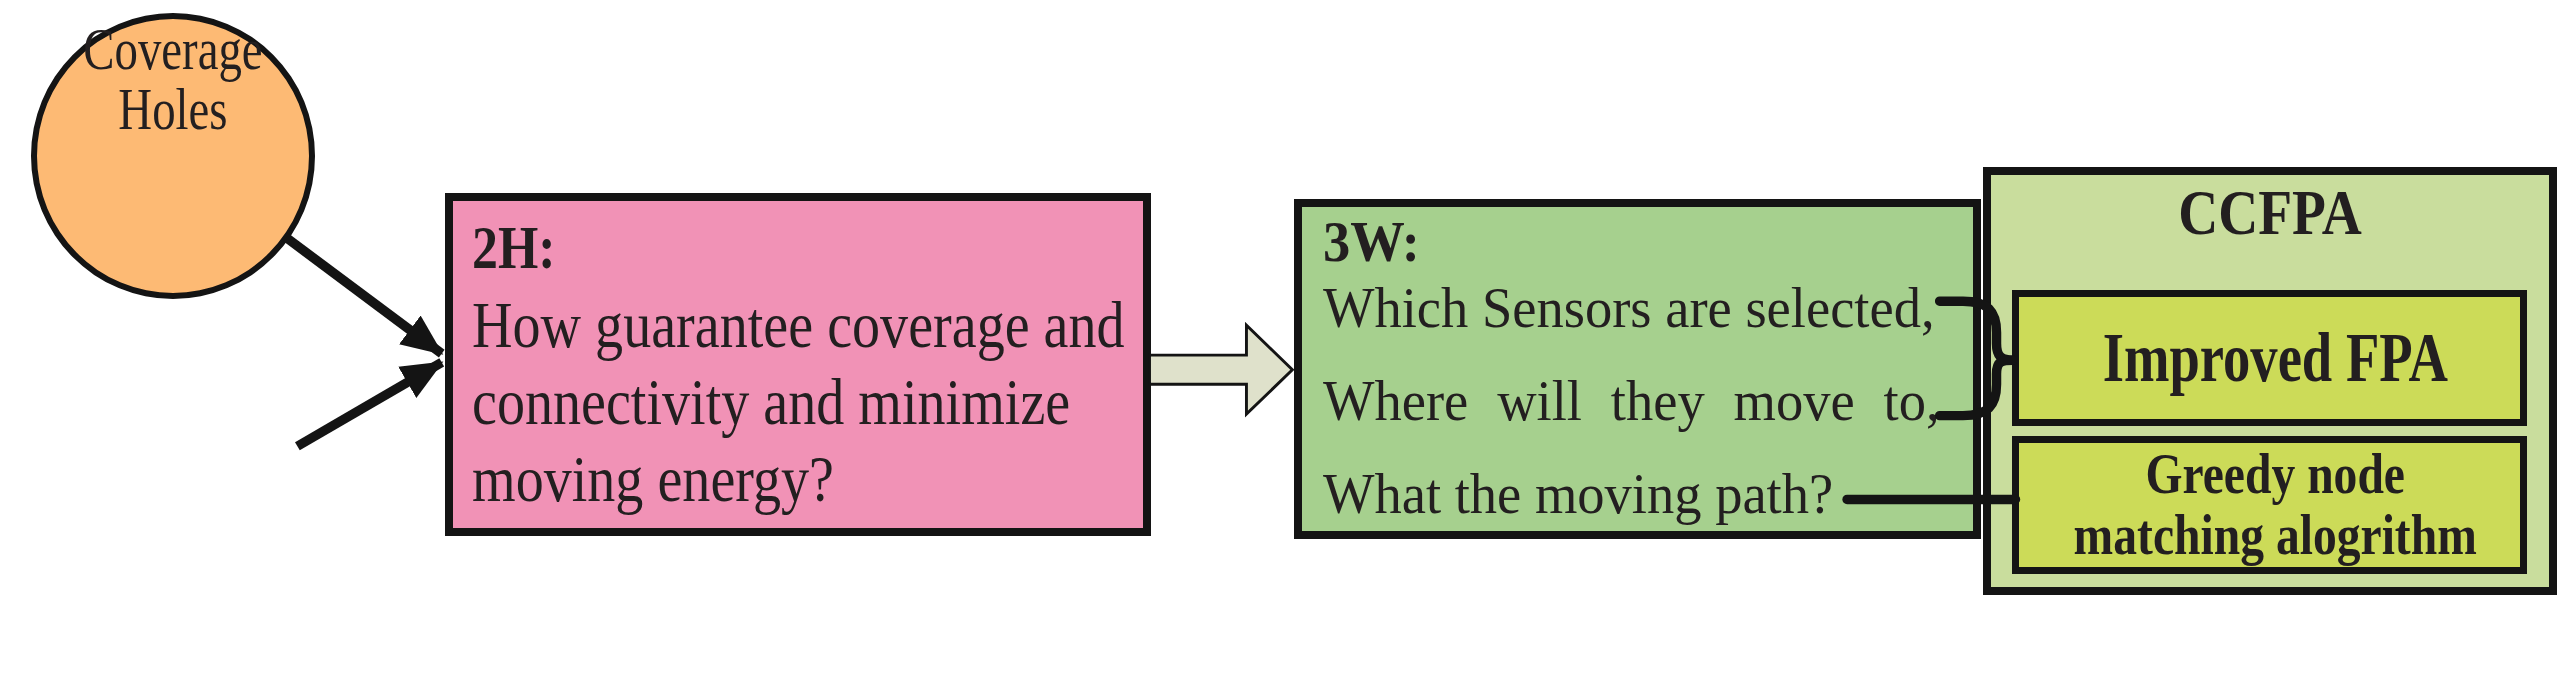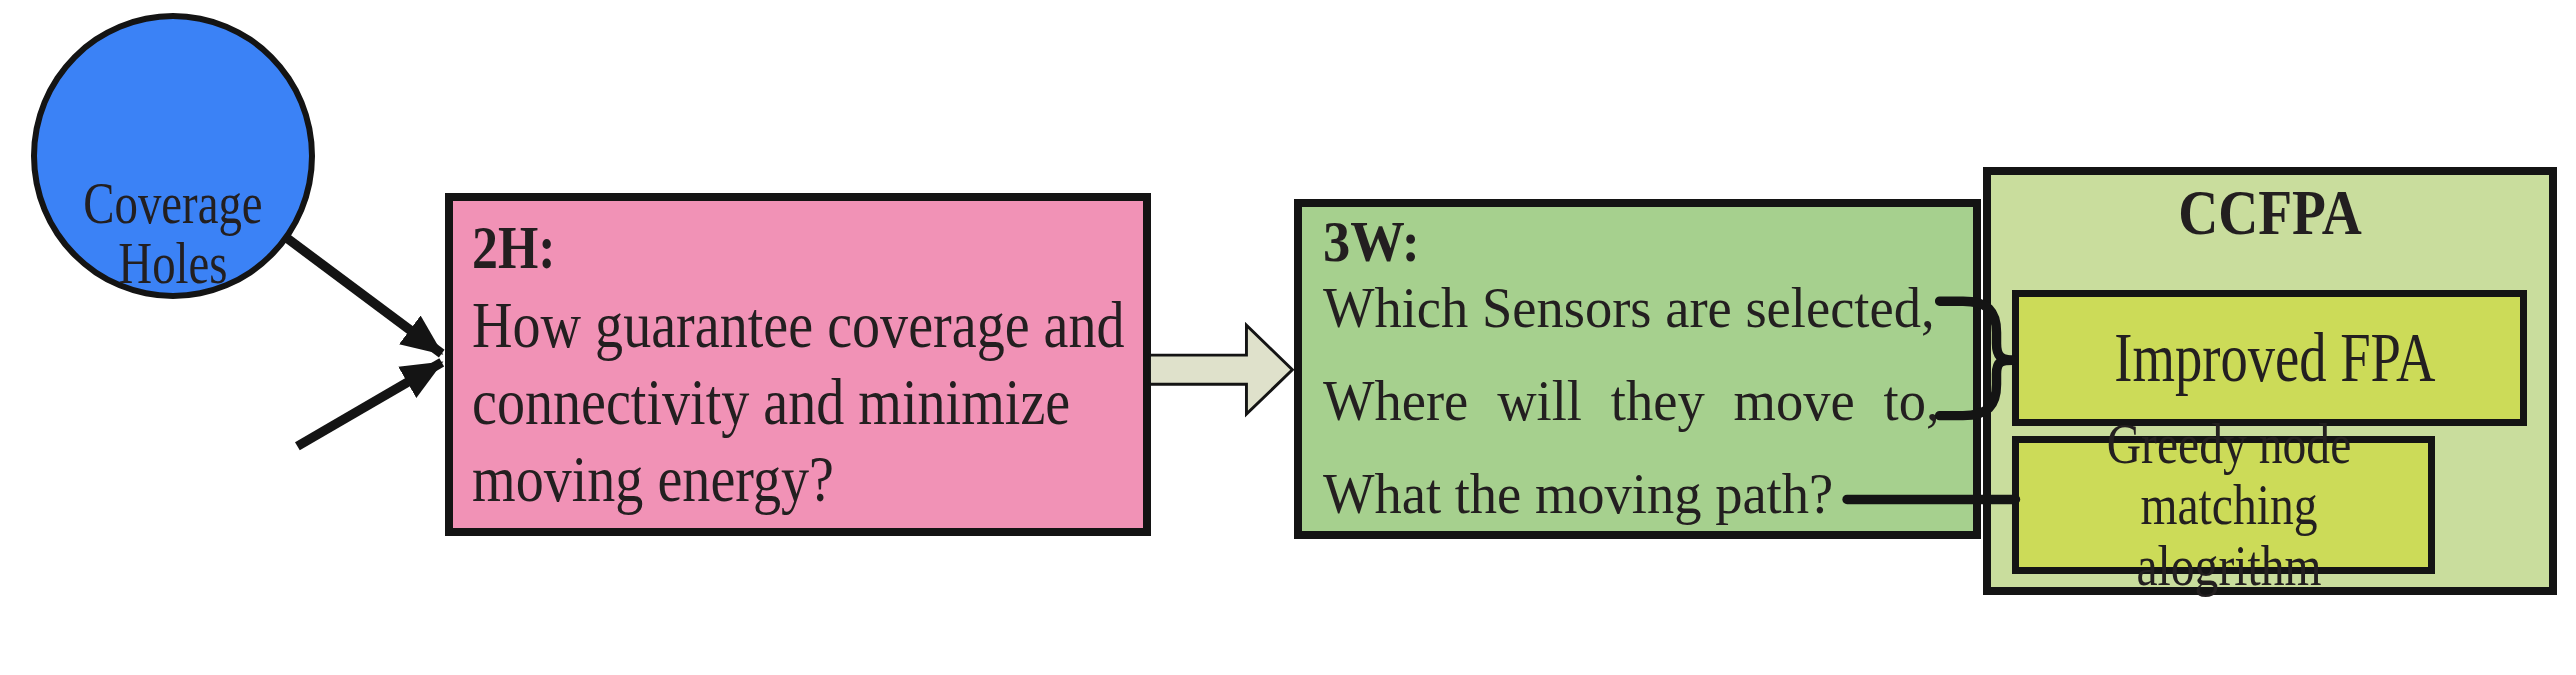--- a/index.html
+++ b/index.html
@@ -1,40 +1,40 @@
 <!DOCTYPE html>
 <html style="font-size:11.7px"><head>
 <meta charset="utf-8">
 <style>
   html,body{margin:0;padding:0;background:#ffffff;}
   .canvas{position:relative;width:2576px;height:676px;background:#ffffff;overflow:hidden;
           font-family:"Liberation Serif","DejaVu Serif",serif;color:#231f20;}
   .node{position:absolute;box-sizing:border-box;}
   
-  .circle{border:6.6px solid #141414;border-radius:50%;background:#3b82f6;
-          display:flex;align-items:flex-end;justify-content:center;text-align:center;}
+  .circle{border:6.6px solid #141414;border-radius:50%;background:#fdba74;
+          display:flex;align-items:flex-start;justify-content:center;text-align:center;}
   .circle-label{font-size:60px;line-height:60px;white-space:pre-line;transform:scaleX(0.78);transform-origin:center center;}
   #circle2 .circle-label{transform:translateY(8.7px) scaleX(0.78);}
   
   .problem-box{left:445px;top:193px;width:706px;height:343px;border:8.7px solid #141414;background:#f192b6;}
   .problem-text{position:absolute;left:472px;top:209px;transform:scaleX(0.85);transform-origin:left top;}
   .problem-heading{font-size:61px;line-height:77px;font-weight:bold;white-space:pre;}
   .problem-body{font-size:66px;line-height:77px;white-space:pre;}
   
   .questions-box{left:1294px;top:199px;width:687px;height:340px;border:8.7px solid #141414;background:#a6d08e;}
   .questions-heading{position:absolute;left:1323px;top:213px;font-size:58px;line-height:58px;font-weight:bold;white-space:pre;transform:scaleX(0.94);transform-origin:left top;}
   .questions-body{position:absolute;left:1323px;top:261px;width:656px;transform:scaleX(0.94);transform-origin:left top;}
   .q-line{font-size:58px;line-height:93px;white-space:pre;}
   .q-line.justify{white-space:normal;text-align:justify;text-align-last:justify;word-spacing:10.2px;}
   
   .solution-box{left:1983px;top:167px;width:574px;height:428px;border:8px solid #141414;background:#c9dd9d;}
   .solution-title{position:absolute;left:1983px;top:182px;width:574px;text-align:center;font-size:63px;line-height:63px;font-weight:bold;transform:scaleX(0.88);transform-origin:center top;}
-  .solution-item{border:7.3px solid #141414;background:#ccdb58;display:flex;align-items:center;justify-content:center;text-align:center;font-weight:normal;padding-left:11px;}
+  .solution-item{border:7.3px solid #141414;background:#ccdb58;display:flex;align-items:center;justify-content:center;text-align:center;font-weight:bold;padding-left:11px;}
   .item-improved{left:2012px;top:290px;width:515px;height:136px;}
-  .item-greedy{left:2012px;top:436px;width:423px;height:138px;}
+  .item-greedy{left:2012px;top:436px;width:515px;height:138px;}
   .item-improved .item-label{font-size:70px;line-height:70px;transform:scaleX(0.78);transform-origin:center center;white-space:pre;}
   .item-greedy .item-label{font-size:56px;line-height:61px;transform:scaleX(0.85);transform-origin:center center;white-space:pre-line;}
   
   .overlay{position:absolute;left:0;top:0;width:2576px;height:676px;z-index:5;}
 </style>
 </head>
 <body>
 
 <div class="canvas">
 

